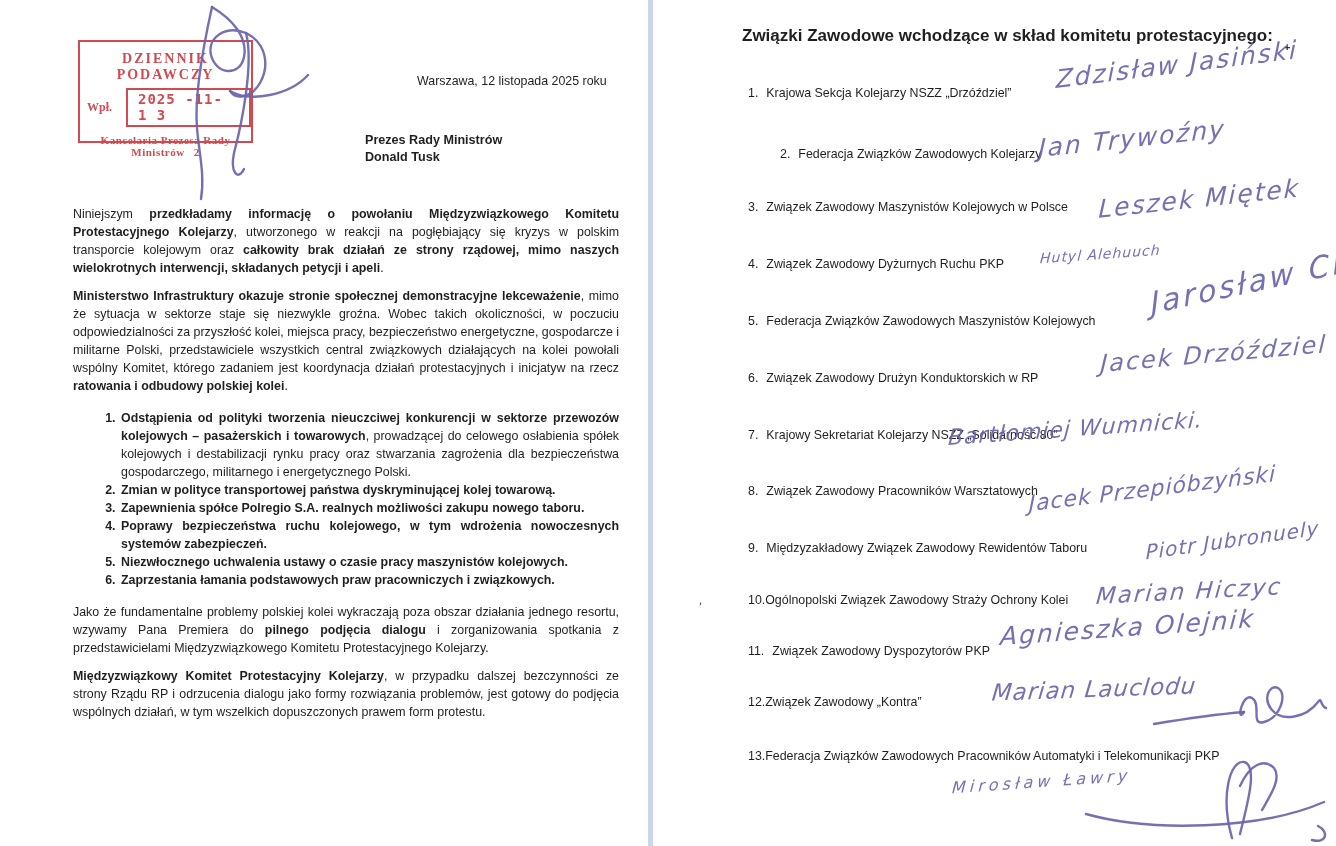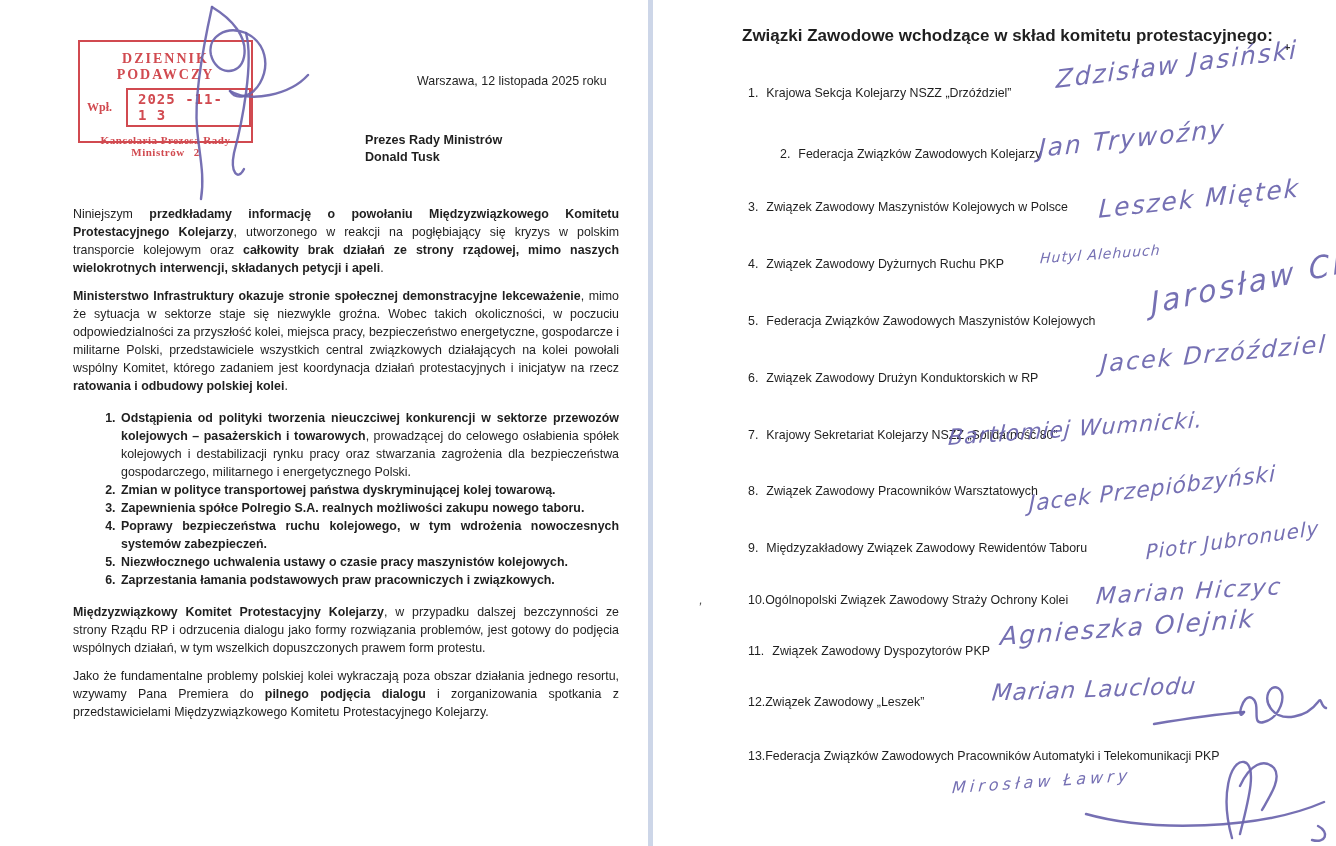--- a/index.html
+++ b/index.html
@@ -92,43 +92,43 @@
       </div>
     <ol class="demands" id="demands">
         <li><span class="b">Odstąpienia od polityki tworzenia nieuczciwej konkurencji w sektorze przewozów kolejowych – pasażerskich i towarowych</span><span>, prowadzącej do celowego osłabienia spółek kolejowych i destabilizacji rynku pracy oraz stwarzania zagrożenia dla bezpieczeństwa gospodarczego, militarnego i energetycznego Polski.</span></li>
         <li><span class="b">Zmian w polityce transportowej państwa dyskryminującej kolej towarową.</span></li>
         <li><span class="b">Zapewnienia spółce Polregio S.A. realnych możliwości zakupu nowego taboru.</span></li>
         <li><span class="b">Poprawy bezpieczeństwa ruchu kolejowego, w tym wdrożenia nowoczesnych systemów zabezpieczeń.</span></li>
         <li><span class="b">Niezwłocznego uchwalenia ustawy o czasie pracy maszynistów kolejowych.</span></li>
         <li><span class="b">Zaprzestania łamania podstawowych praw pracowniczych i związkowych.</span></li>
       </ol>
     <div id="closing">
+        <p><span>Jako że fundamentalne problemy polskiej kolei wykraczają poza obszar działania jednego resortu, wzywamy Pana Premiera do </span><span class="b">pilnego podjęcia dialogu</span><span> i zorganizowania spotkania z przedstawicielami Międzyzwiązkowego Komitetu Protestacyjnego Kolejarzy.</span></p>
         <p><span class="b">Międzyzwiązkowy Komitet Protestacyjny Kolejarzy</span><span>, w przypadku dalszej bezczynności ze strony Rządu RP i odrzucenia dialogu jako formy rozwiązania problemów, jest gotowy do podjęcia wspólnych działań, w tym wszelkich dopuszczonych prawem form protestu.</span></p>
-        <p><span>Jako że fundamentalne problemy polskiej kolei wykraczają poza obszar działania jednego resortu, wzywamy Pana Premiera do </span><span class="b">pilnego podjęcia dialogu</span><span> i zorganizowania spotkania z przedstawicielami Międzyzwiązkowego Komitetu Protestacyjnego Kolejarzy.</span></p>
       </div>
   </div>
 </section>
 
 <section>
   <div class="unions-title">Związki Zawodowe wchodzące w skład komitetu protestacyjnego:</div>
   <div class="plus-mark">+</div>
   <div class="tiny-tick">‚</div>
   <div id="unions">
       <div class="union-row" style="top: 85px;"><span class="union-num" style="margin-right: 8px;">1.</span><span>Krajowa Sekcja Kolejarzy NSZZ „Drzóździel”</span></div>
       <div class="union-row" style="top: 146px; margin-left: 32px;"><span class="union-num" style="margin-right: 8px;">2.</span><span>Federacja Związków Zawodowych Kolejarzy</span></div>
       <div class="union-row" style="top: 199px;"><span class="union-num" style="margin-right: 8px;">3.</span><span>Związek Zawodowy Maszynistów Kolejowych w Polsce</span></div>
       <div class="union-row" style="top: 256px;"><span class="union-num" style="margin-right: 8px;">4.</span><span>Związek Zawodowy Dyżurnych Ruchu PKP</span></div>
       <div class="union-row" style="top: 313px;"><span class="union-num" style="margin-right: 8px;">5.</span><span>Federacja Związków Zawodowych Maszynistów Kolejowych</span></div>
       <div class="union-row" style="top: 370px;"><span class="union-num" style="margin-right: 8px;">6.</span><span>Związek Zawodowy Drużyn Konduktorskich w RP</span></div>
       <div class="union-row" style="top: 427px;"><span class="union-num" style="margin-right: 8px;">7.</span><span>Krajowy Sekretariat Kolejarzy NSZZ „Solidarność 80”</span></div>
       <div class="union-row" style="top: 483px;"><span class="union-num" style="margin-right: 8px;">8.</span><span>Związek Zawodowy Pracowników Warsztatowych</span></div>
       <div class="union-row" style="top: 540px;"><span class="union-num" style="margin-right: 8px;">9.</span><span>Międzyzakładowy Związek Zawodowy Rewidentów Taboru</span></div>
       <div class="union-row" style="top: 592px;"><span class="union-num" style="margin-right: 0px;">10.</span><span>Ogólnopolski Związek Zawodowy Straży Ochrony Kolei</span></div>
       <div class="union-row" style="top: 643px;"><span class="union-num" style="margin-right: 8px; text-align: right;">11.</span><span>Związek Zawodowy Dyspozytorów PKP</span></div>
-      <div class="union-row" style="top: 694px;"><span class="union-num" style="margin-right: 0px;">12.</span><span>Związek Zawodowy „Leszek”</span></div>
+      <div class="union-row" style="top: 694px;"><span class="union-num" style="margin-right: 0px;">12.</span><span>Związek Zawodowy „Kontra”</span></div>
       <div class="union-row" style="top: 748px;"><span class="union-num" style="margin-right: 0px;">13.</span><span>Federacja Związków Zawodowych Pracowników Automatyki i Telekomunikacji PKP</span></div>
     </div>
 
   <svg class="flourish" style="left:1150px;top:678px;width:185px;height:62px" viewBox="0 0 185 62">
     <path d="M4 46 C40 40 70 36 94 34"></path>
     <path d="M94 34 C86 46 92 14 102 20 C112 26 100 48 114 44 C130 40 138 16 128 10 C120 6 112 20 122 32 C132 44 156 40 168 24 C172 18 170 28 176 30"></path>
   </svg>
 
   <svg class="flourish" style="left:1080px;top:752px;width:256px;height:94px" viewBox="0 0 256 94">
     <path d="M6 62 C70 80 180 78 244 50"></path>

